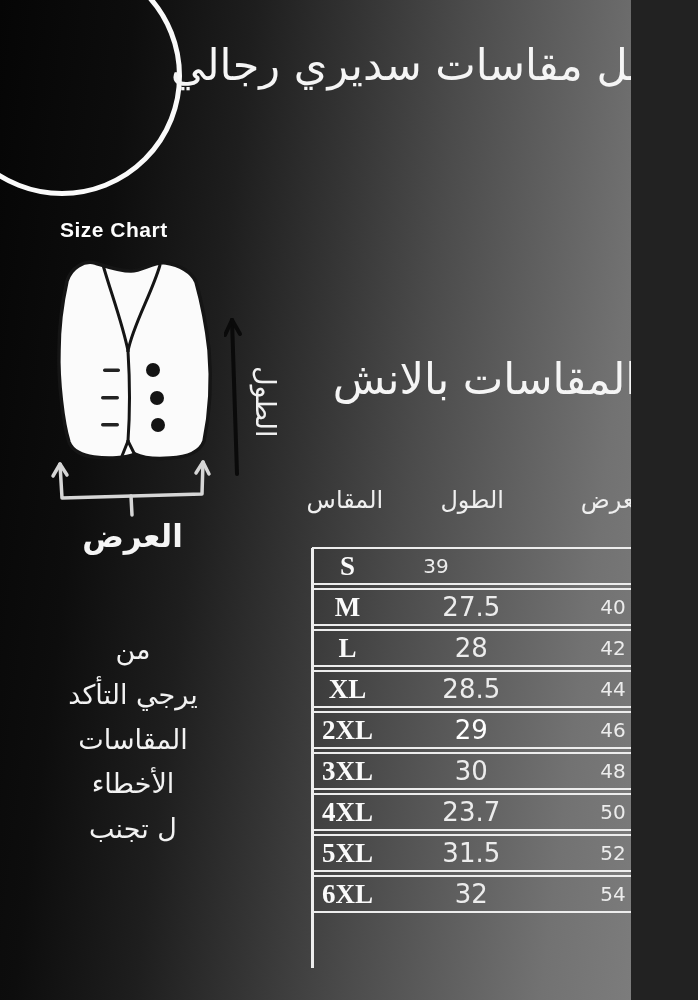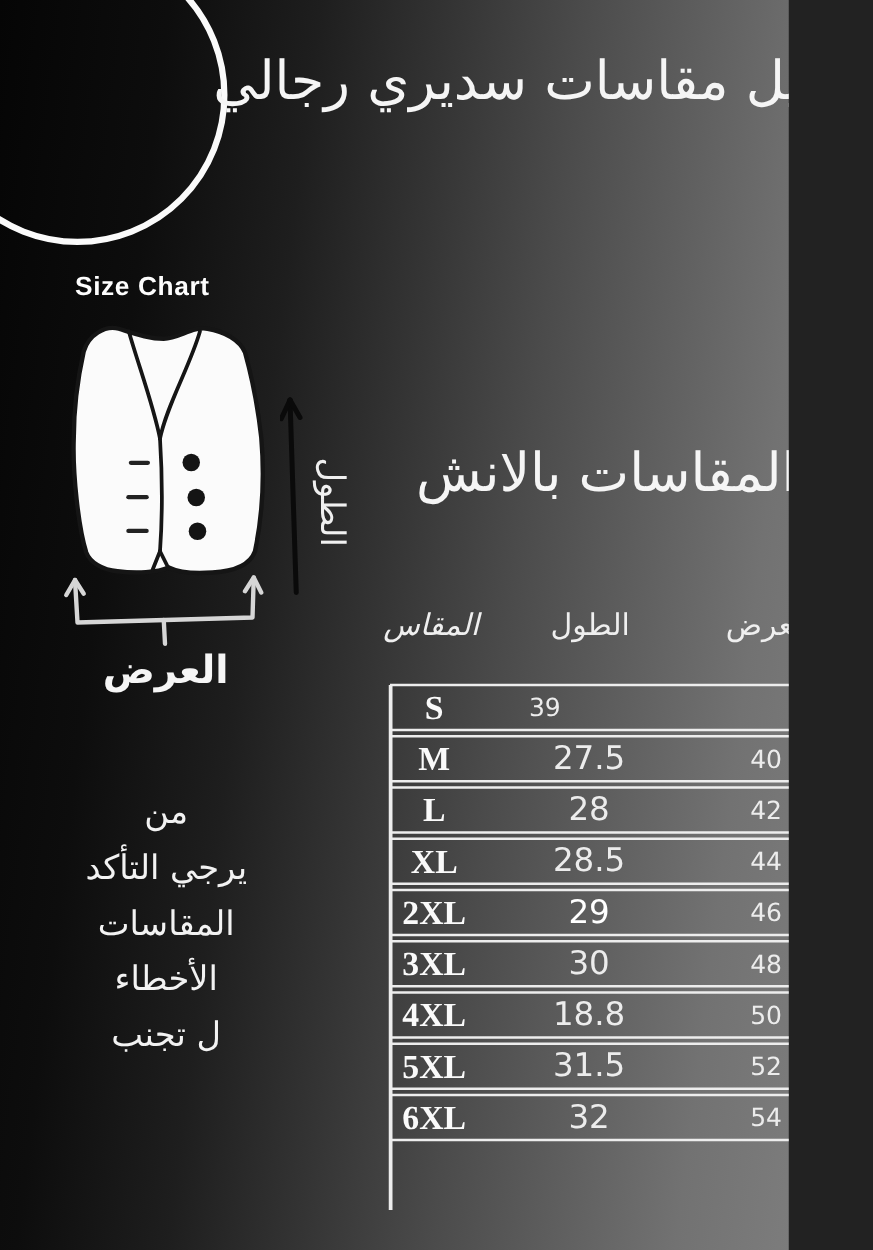--- a/index.html
+++ b/index.html
@@ -25,21 +25,21 @@
   .width-label{position:absolute;left:55px;top:518px;width:155px;text-align:center;direction:rtl;
     font-size:31px;font-weight:bold;color:#f5f5f5;}
   
   .note{position:absolute;left:33px;top:628px;width:200px;text-align:center;direction:rtl;
     font-size:27px;line-height:1.66;color:#f2f2f2;}
   
   .table-heading{position:absolute;left:295px;top:348px;width:380px;text-align:center;direction:rtl;
     font-size:43px;line-height:62px;color:#f5f5f5;}
   .col-headers{position:absolute;left:312px;top:486px;width:356px;display:flex;
     font-size:24px;color:#efefef;direction:ltr;}
-  .col-headers .h-size{width:20%;text-align:center;direction:rtl;font-style:italic;}
+  .col-headers .h-size{width:20%;text-align:center;direction:rtl;}
   .col-headers .h-length{width:50%;text-align:center;direction:rtl;}
   .col-headers .h-width{width:30%;text-align:center;direction:rtl;}
   .rows{position:absolute;left:312px;top:547px;width:354px;}
   .row{display:flex;align-items:center;height:34px;margin-bottom:3px;
     border-top:2.5px solid #ededed;border-bottom:2.5px solid #ededed;}
   .cell-size{width:20%;text-align:center;font-family:"Liberation Serif","DejaVu Serif",serif;
     font-weight:bold;font-size:27px;color:#fafafa;}
   .cell-length{width:50%;text-align:center;font-size:26px;color:#ececec;}
   .cell-width{width:30%;text-align:center;font-size:20px;color:#ececec;}
   .bold{font-weight:normal;color:#ffffff;}
@@ -144,21 +144,21 @@
         <span class="cell-length bold">29</span>
         <span class="cell-width">46</span>
       </div>
       <div class="row">
         <span class="cell-size">3XL</span>
         <span class="cell-length">30</span>
         <span class="cell-width">48</span>
       </div>
       <div class="row">
         <span class="cell-size">4XL</span>
-        <span class="cell-length">18.8</span>
+        <span class="cell-length">23.7</span>
         <span class="cell-width">50</span>
       </div>
       <div class="row">
         <span class="cell-size">5XL</span>
         <span class="cell-length">31.5</span>
         <span class="cell-width">52</span>
       </div>
       <div class="row">
         <span class="cell-size">6XL</span>
         <span class="cell-length">32</span>

